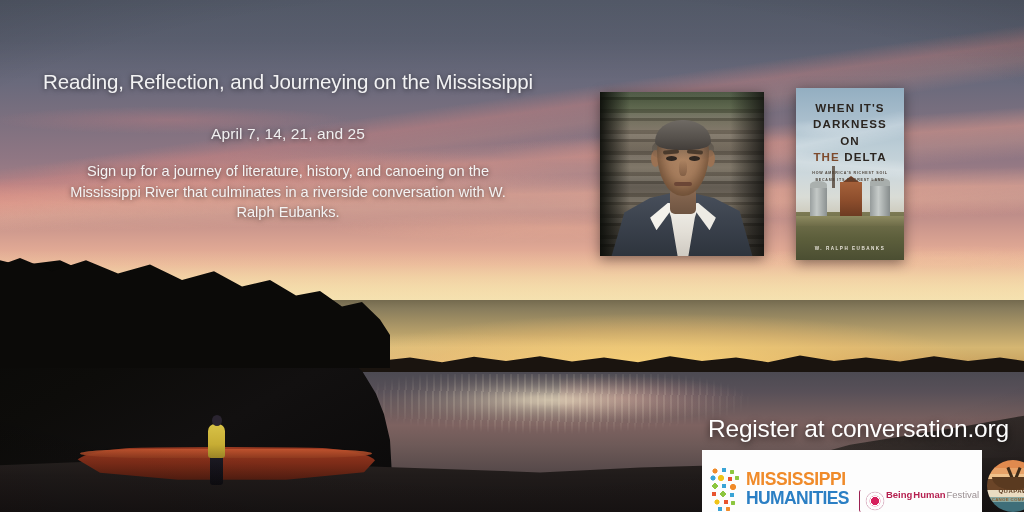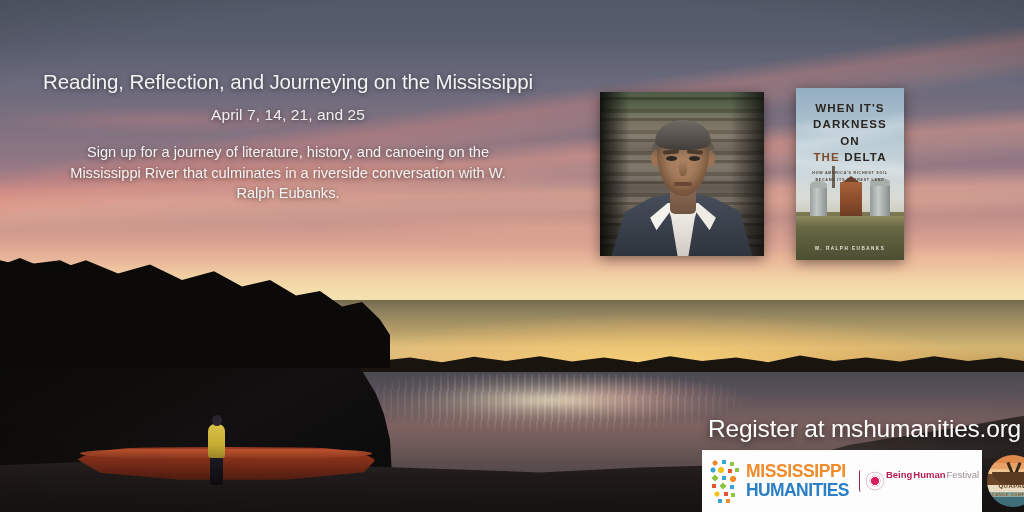--- a/index.html
+++ b/index.html
@@ -179,21 +179,21 @@
     margin-left:8px;
   }
   .subhead {
     font-size:20.5px;
     font-weight:400;
     color:#f2f2f3;
     letter-spacing:-.15px;
     text-shadow:0 1px 5px rgba(0,0,0,.55);
   }
   .dates {
-    margin-top:12px;
+    margin-top:31px;
     font-size:15.5px;
     color:#f0eff0;
     letter-spacing:.1px;
     text-shadow:0 1px 5px rgba(0,0,0,.55);
   }
   .blurb {
     margin-top:18px;
     font-size:14.6px;
     line-height:1.42;
     color:#f4f3f3;
@@ -367,21 +367,21 @@
     font-size:24.5px;
     color:#ffffff;
     letter-spacing:-.2px;
     text-shadow:0 2px 7px rgba(0,0,0,.70);
     white-space:nowrap;
   }
 
   .logo-bar {
     position:absolute; left:702px; top:450px; width:280px; height:62px;
     background:#fdfdfd;
-    display:flex; align-items:center;
+    display:flex; align-items:flex-end;
     padding:0 6px;
     gap:4px;
   }
 
   
   .ms-logo { display:flex; align-items:center; gap:4px; }
   .ms-state {
     position:relative; width:34px; height:46px;
     background:
       radial-gradient(circle 2.6px at 7px 5px,  #f08b2a 96%, transparent),
@@ -576,21 +576,21 @@
     <div class="b-title">
       <div>WHEN IT'S</div>
       <div>DARKNESS</div>
       <div>ON</div>
       <div><span class="accent">THE</span><span> DELTA</span></div>
     </div>
     <div class="b-sub">HOW AMERICA'S RICHEST SOIL BECAME ITS POOREST LAND</div>
     <div class="b-author">W. RALPH EUBANKS</div>
   </div>
 
-  <div class="register">Register at mshumanities.org</div>
+  <div class="register">Register at conversation.org</div>
 
   <div class="logo-bar">
 
     <div class="ms-logo">
       <div class="ms-state"></div>
       <div class="ms-words">
         <div class="ms-top">MISSISSIPPI</div>
         <div class="ms-bot">HUMANITIES</div>
       </div>
     </div>

